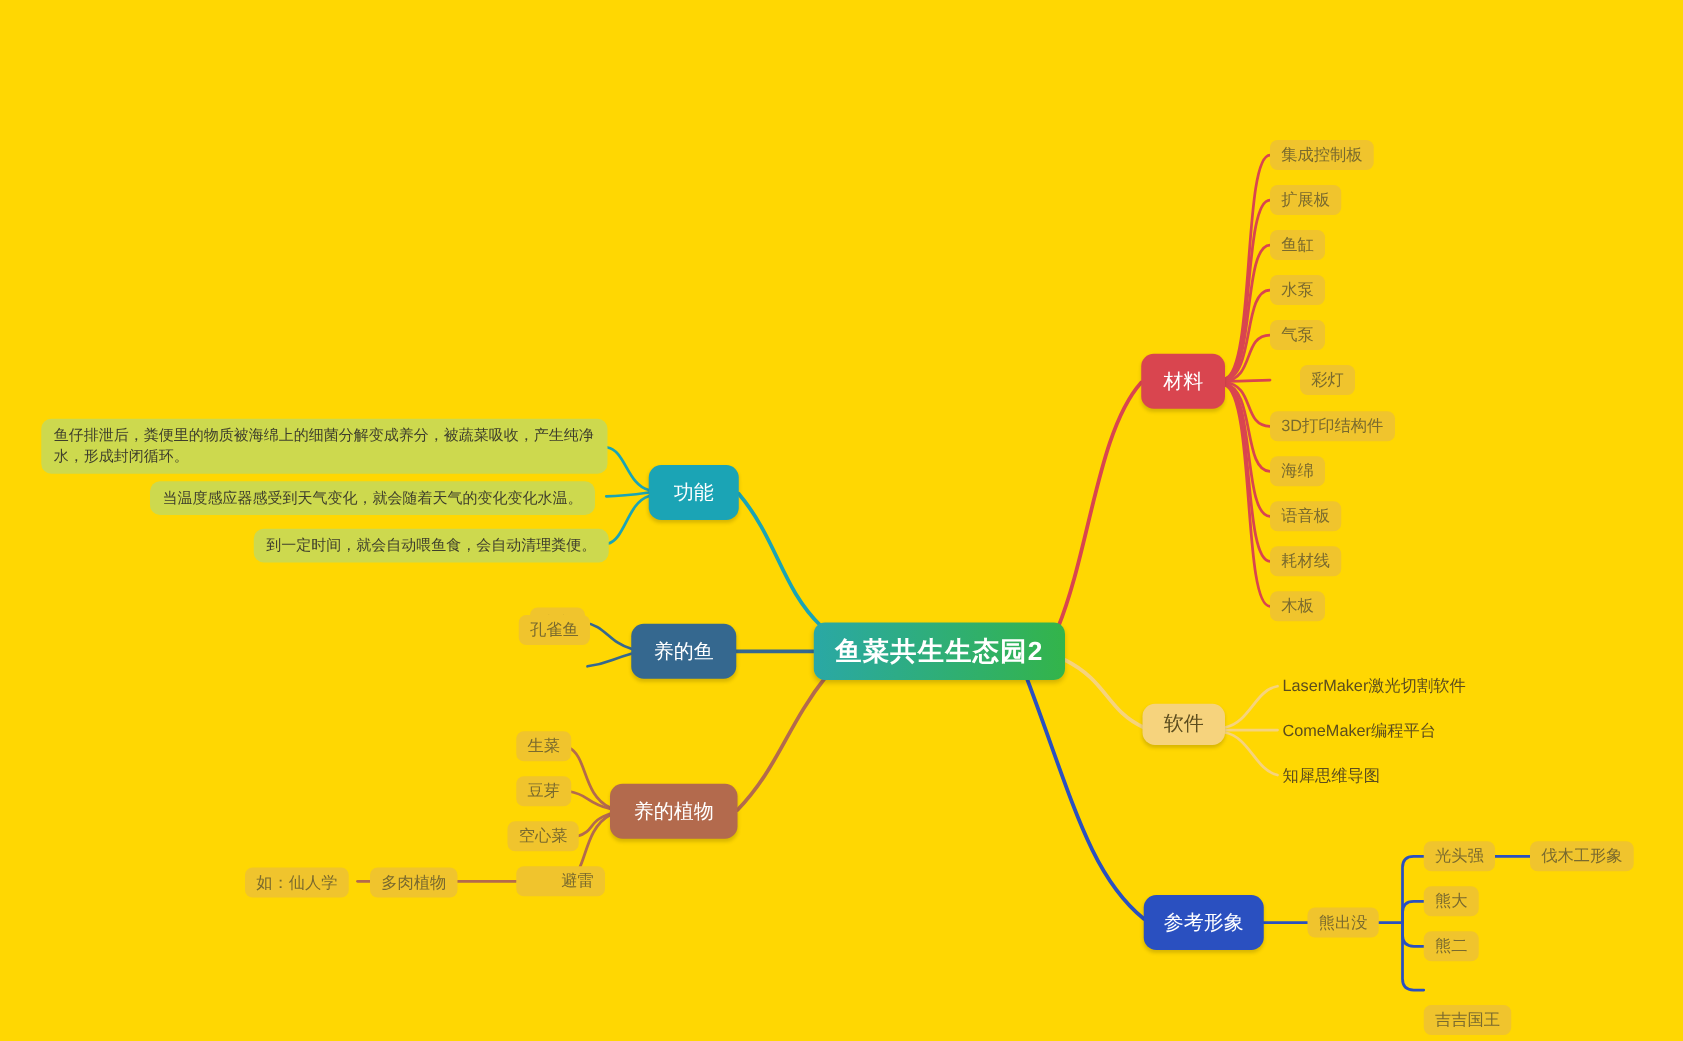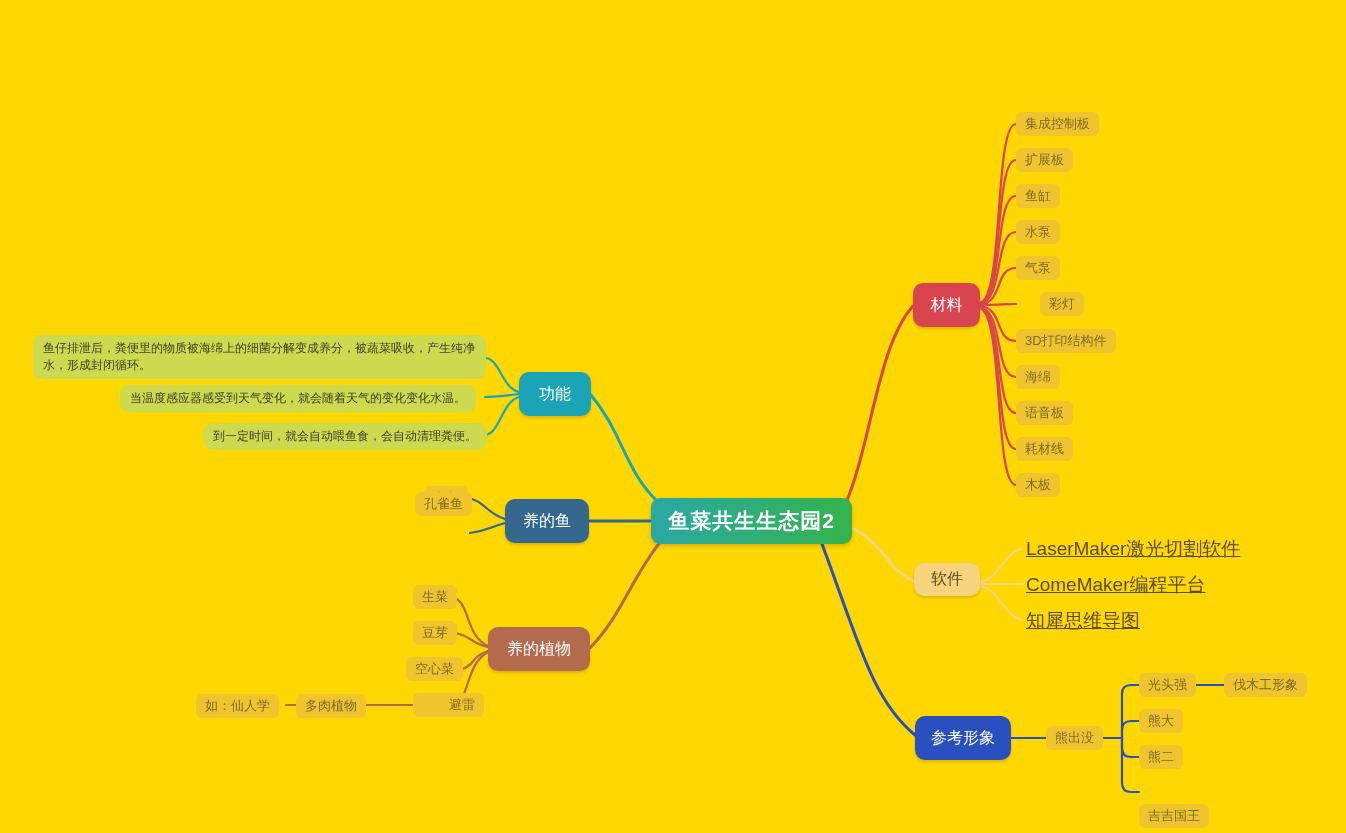--- a/index.html
+++ b/index.html
@@ -42,21 +42,21 @@
   .leaf{
     background:var(--leaf-bg);color:var(--leaf-text);
     font-size:13px;line-height:18px;padding:3px 9px;border-radius:6px;
   }
   .note{
     background:var(--note-bg);color:var(--note-text);
     font-size:12px;line-height:17px;padding:5px 10px;border-radius:8px;
   }
   .note.wrap{white-space:normal;}
   .text-item{
-    color:var(--software-text);font-size:19px;line-height:16px;text-decoration:underline;
+    color:var(--software-text);font-size:13px;line-height:16px;
   }
 </style>
 </head>
 <body>
 
 <div class="canvas">
 
   <svg class="lines" width="1346" height="833" viewBox="0 0 1346 833">
     <g class="stroke-materials">
       <path class="w3" d="M 846 503 C 872 440 878 345 913 306"></path>
@@ -121,21 +121,21 @@
   <div class="node leaf" style="left:1016px;top:292px;margin-left:24px;">彩灯</div>
   <div class="node leaf" style="left:1016px;top:329px;">3D打印结构件</div>
   <div class="node leaf" style="left:1016px;top:365px;">海绵</div>
   <div class="node leaf" style="left:1016px;top:401px;">语音板</div>
   <div class="node leaf" style="left:1016px;top:437px;">耗材线</div>
   <div class="node leaf" style="left:1016px;top:473px;">木板</div>
 
   <div class="node branch functions" style="left:519px;top:372px;width:72px;height:44px;">功能</div>
   <div class="node note wrap" style="left:33px;top:335px;width:453px;">鱼仔排泄后，粪便里的物质被海绵上的细菌分解变成养分，被蔬菜吸收，产生纯净水，形成封闭循环。</div>
   <div class="node note" style="left:120px;top:385px;">当温度感应器感受到天气变化，就会随着天气的变化变化水温。</div>
-  <div class="node note" style="left:203px;top:423px;border-radius:10px;">到一定时间，就会自动喂鱼食，会自动清理粪便。</div>
+  <div class="node note" style="left:203px;top:423px;">到一定时间，就会自动喂鱼食，会自动清理粪便。</div>
 
   <div class="node branch fish" style="left:505px;top:499px;width:84px;height:44px;">养的鱼</div>
   <div class="node leaf" style="left:424px;top:486px;">金鱼</div>
   <div class="node leaf" style="left:415px;top:492px;">孔雀鱼</div>
 
   <div class="node branch plants" style="left:488px;top:627px;width:102px;height:44px;">养的植物</div>
   <div class="node leaf" style="left:413px;top:585px;">生菜</div>
   <div class="node leaf" style="left:413px;top:621px;">豆芽</div>
   <div class="node leaf" style="left:406px;top:657px;">空心菜</div>
   <div class="node leaf" style="left:413px;top:693px;padding-left:36px;">避雷</div>

